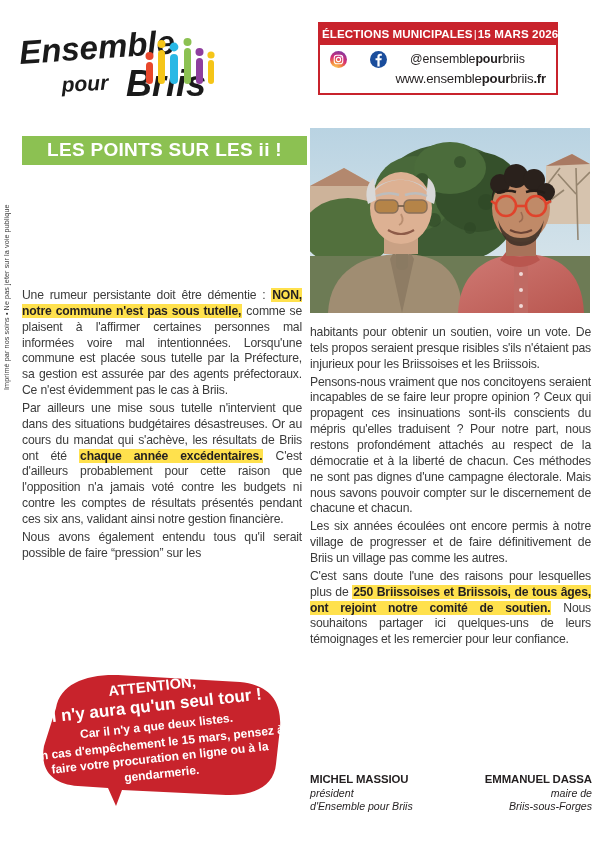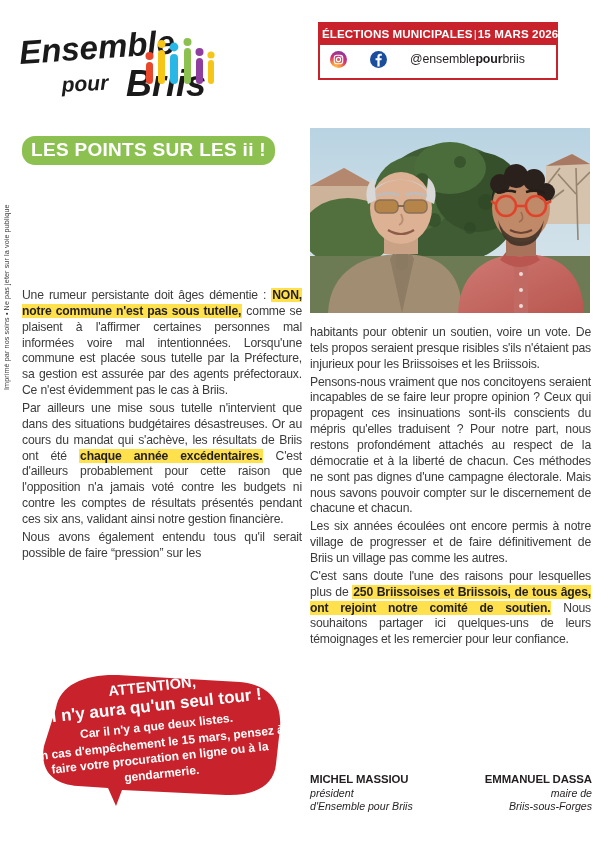--- a/index.html
+++ b/index.html
@@ -99,23 +99,22 @@
   
   .title-bar {
     position: absolute;
     left: 22px;
     top: 136px;
     background: #8CC152;
     color: #ffffff;
     font-weight: bold;
     font-size: 19px;
     letter-spacing: .3px;
-    padding: 4px 9px 5px;
+    padding: 4px 25px 5px;
     line-height: 1.05;
-    border-radius: 13px;
   }
 
   
   .photo {
     position: absolute;
     left: 310px;
     top: 128px;
     width: 280px;
     height: 185px;
     overflow: hidden;
@@ -279,20 +278,21 @@
           </svg>
         </span>
         <span>
           <svg class="social-icon" viewBox="0 0 24 24" xmlns="http://www.w3.org/2000/svg">
             <circle cx="12" cy="12" r="12" fill="#1A4D9C"></circle>
             <path d="M13.6 22V13.2h2.6l.4-3.1h-3v-2c0-.9.25-1.5 1.5-1.5h1.6V3.9c-.3 0-1.25-.12-2.35-.12-2.33 0-3.92 1.45-3.92 4.1v2.23H7.8v3.1h2.63V22z" fill="#fff"></path>
           </svg>
         </span>
         <span class="handle"><span>@ensemble</span><span class="b">pour</span><span>briis</span></span>
       </div>
+      <div class="site"><span>www.ensemble</span><span class="b">pour</span><span>briis</span><span class="b">.fr</span></div>
     </div>
   </div>
 
   <div class="title-bar">LES POINTS SUR LES ii !</div>
 
   <div class="photo">
     <svg width="280" height="185" viewBox="0 0 280 185" xmlns="http://www.w3.org/2000/svg">
       <defs>
         <linearGradient id="sky" x1="0" y1="0" x2="0" y2="1">
           <stop offset="0%" stop-color="#b9d3e2"></stop>
@@ -391,21 +391,21 @@
         <path d="M211 84 q4 8 -2 10" stroke="#9b6a50" stroke-width="1.6" fill="none"></path>
 
         <path d="M188 92 q4 26 23 26 q19 0 23 -26 q-6 18 -23 18 q-17 0 -23 -18 Z" fill="#3a2d24" opacity=".85"></path>
         <path d="M200 102 q11 6 22 0" stroke="#6b4334" stroke-width="2" fill="none"></path>
       </g>
     </svg>
   </div>
 
 
   <div class="col col-left">
-    <p><span>Une rumeur persistante doit âges démentie : </span><mark class="hl-b">NON, notre commune n'est pas sous tutelle,</mark><span> comme se plaisent à l'affirmer certaines personnes mal informées voire mal intentionnées. Lorsqu'une commune est placée sous tutelle par la Préfecture, sa gestion est assurée par des agents préfectoraux. Ce n'est évidemment pas le cas à Briis.</span></p>
+    <p><span>Une rumeur persistante doit être démentie : </span><mark class="hl-b">NON, notre commune n'est pas sous tutelle,</mark><span> comme se plaisent à l'affirmer certaines personnes mal informées voire mal intentionnées. Lorsqu'une commune est placée sous tutelle par la Préfecture, sa gestion est assurée par des agents préfectoraux. Ce n'est évidemment pas le cas à Briis.</span></p>
     <p><span>Par ailleurs une mise sous tutelle n'intervient que dans des situations budgétaires désastreuses. Or au cours du mandat qui s'achève, les résultats de Briis ont été </span><mark class="hl-b">chaque année excédentaires.</mark><span> C'est d'ailleurs probablement pour cette raison que l'opposition n'a jamais voté contre les budgets ni contre les comptes de résultats présentés pendant ces six ans, validant ainsi notre gestion financière.</span></p>
     <p>Nous avons également entendu tous qu'il serait possible de faire “pression” sur les</p>
   </div>
 
   <div class="col col-right">
     <p>habitants pour obtenir un soutien, voire un vote. De tels propos seraient presque risibles s'ils n'étaient pas injurieux pour les Briissoises et les Briissois.</p>
     <p>Pensons-nous vraiment que nos concitoyens seraient incapables de se faire leur propre opinion ? Ceux qui propagent ces insinuations sont-ils conscients du mépris qu'elles traduisent ? Pour notre part, nous restons profondément attachés au respect de la démocratie et à la liberté de chacun. Ces méthodes ne sont pas dignes d'une campagne électorale. Mais nous savons pouvoir compter sur le discernement de chacune et chacun.</p>
     <p>Les six années écoulées ont encore permis à notre village de progresser et de faire définitivement de Briis un village pas comme les autres.</p>
     <p><span>C'est sans doute l'une des raisons pour lesquelles plus de </span><mark class="hl-b">250 Briissoises et Briissois, de tous âges, ont rejoint notre comité de soutien.</mark><span> Nous souhaitons partager ici quelques-uns de leurs témoignages et les remercier pour leur confiance.</span></p>
   </div>

